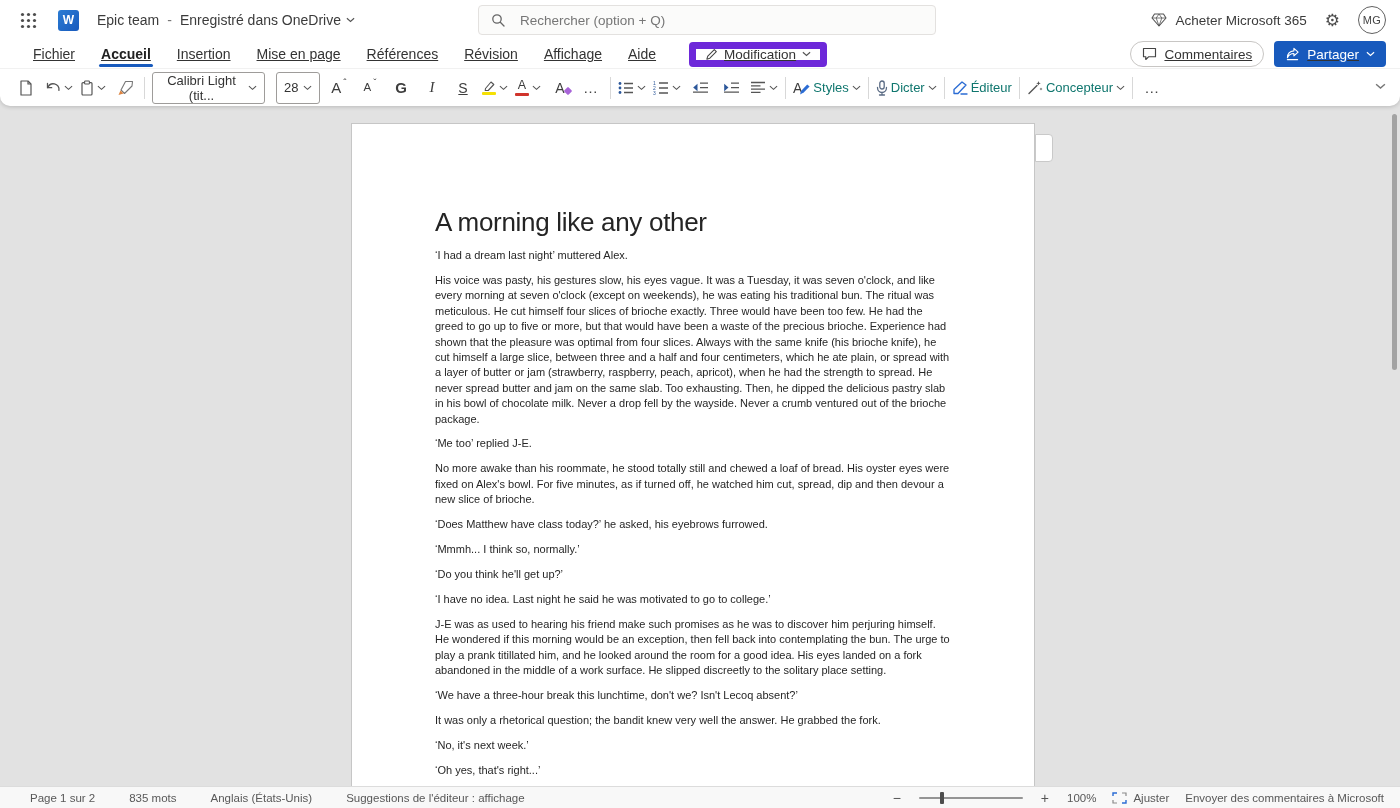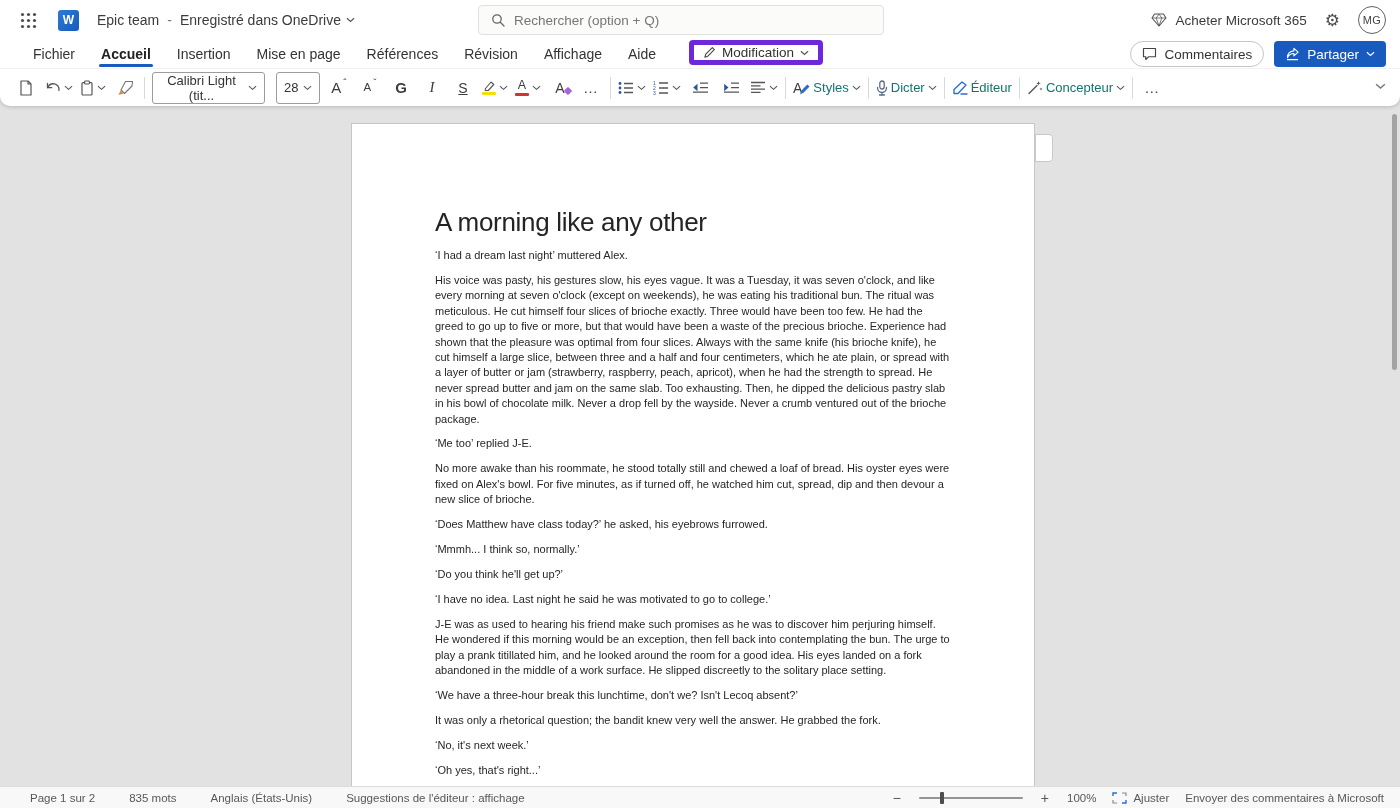--- a/index.html
+++ b/index.html
@@ -26,52 +26,52 @@
   .word-logo {
     width:21px; height:21px; border-radius:3px; margin-left:16px;
     background:linear-gradient(135deg,#2b7cd3 0%,#185abd 100%);
     color:#fff; font-weight:bold; font-size:12px;
     display:flex; align-items:center; justify-content:center;
   }
   .doc-title { display:flex; align-items:center; gap:8px; margin-left:18px; font-size:14px; color:#3b3b3b; }
   .doc-title .sep { color:#777; }
   .save-status { display:flex; align-items:center; gap:5px; color:#3b3b3b; cursor:pointer; background:none; border:none; font-size:14px; font-family:inherit; }
   .searchbox {
-    position:absolute; left:478px; top:5px; width:406px; height:30px;
+    position:absolute; left:478px; top:5px; width:458px; height:30px;
     background:#fbfbfa; border:1px solid #e3e1df; border-radius:4px;
-    display:flex; align-items:center; gap:9px; padding:0 12px;
+    display:flex; align-items:center; gap:15px; padding:0 12px;
   }
   .searchbox input {
     border:none; outline:none; background:transparent; flex:1;
     font-size:13.5px; color:#444; font-family:inherit;
   }
   .searchbox input::placeholder { color:#767676; }
   .tb-right { margin-left:auto; display:flex; align-items:center; gap:18px; padding-right:2px; }
   .buy-btn { display:flex; align-items:center; gap:8px; font-size:13.5px; color:#3b3b3b; cursor:pointer; }
   .gear { font-size:17px; color:#4d4d4d; cursor:pointer; line-height:1; }
   .avatar {
     width:28px; height:28px; border-radius:50%; border:1px solid #616161;
     display:flex; align-items:center; justify-content:center;
     font-size:11px; color:#444; background:#fff; cursor:pointer; letter-spacing:.3px;
   }
 
   
-  .menubar { height:28px; display:flex; padding:0 8px 0 20px; }
+  .menubar { height:28px; display:flex; align-items:center; padding:0 8px 0 20px;text-decoration:underline; }
   .mtab {
     background:none; border:none; font-family:inherit; font-size:14px; color:#333;
     padding:0 13px; height:28px; cursor:pointer; position:relative;
   }
   .mtab.active { font-weight:bold; color:#222; }
   .mtab.active::after {
     content:""; position:absolute; left:11px; right:11px; bottom:1px;
     height:3px; background:#185abd; border-radius:2px;
   }
   .mode-btn {
     margin-left:20px; height:25px; display:flex; align-items:center; gap:6px;
-    border:5px solid #6d28d9; border-radius:4px; background:#fff;
+    border:7px solid #6d28d9; border-radius:4px; background:#fff;
     font-family:inherit; font-size:13.5px; color:#333; padding:0 9px; cursor:pointer;
   }
   .mb-right { margin-left:auto; display:flex; align-items:center; gap:10px; padding-right:6px; }
   .comments-btn {
     height:26px; display:flex; align-items:center; gap:7px;
     border:1px solid #c8c6c4; border-radius:13px; background:#fff;
     font-family:inherit; font-size:13.5px; color:#333; padding:0 11px; cursor:pointer;
   }
   .share-btn {
     height:26px; display:flex; align-items:center; gap:7px;

